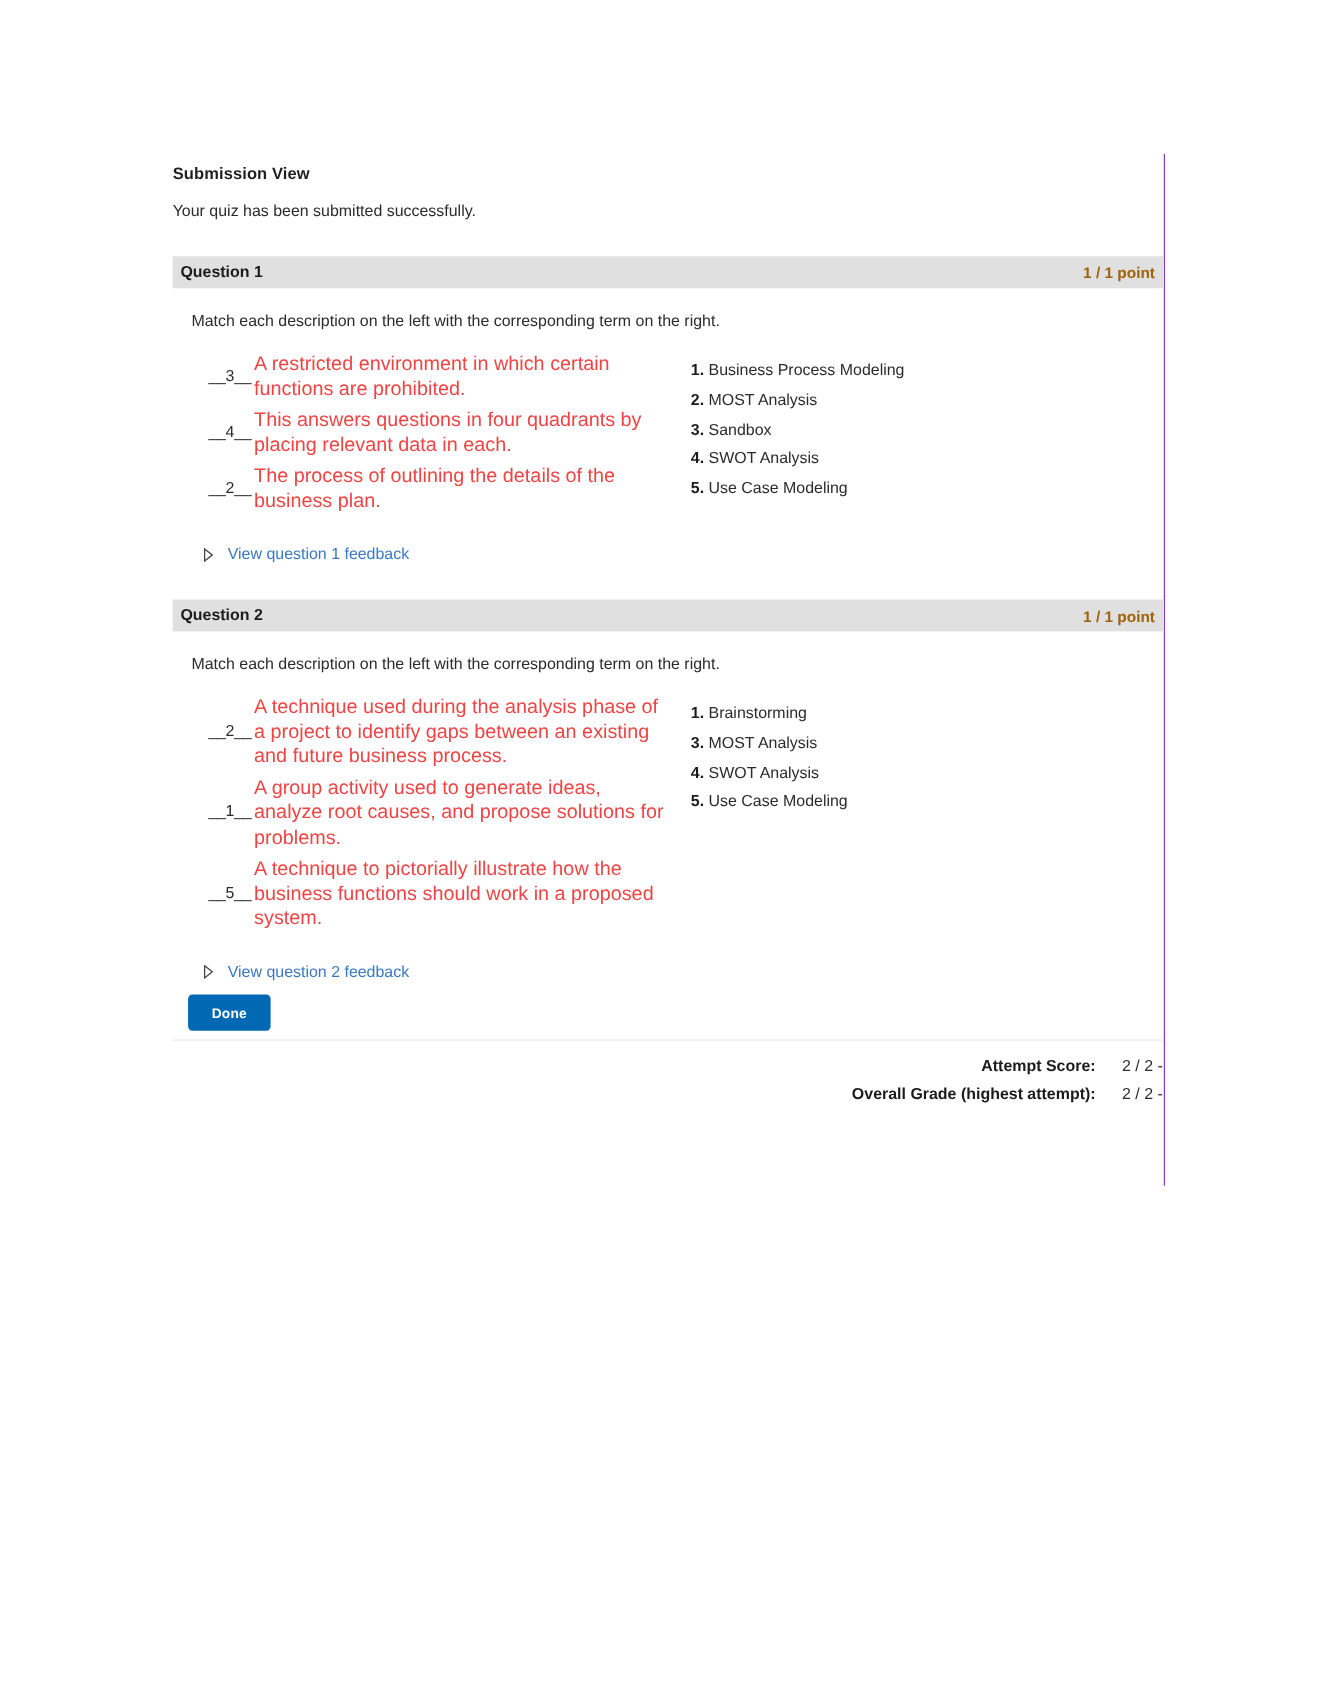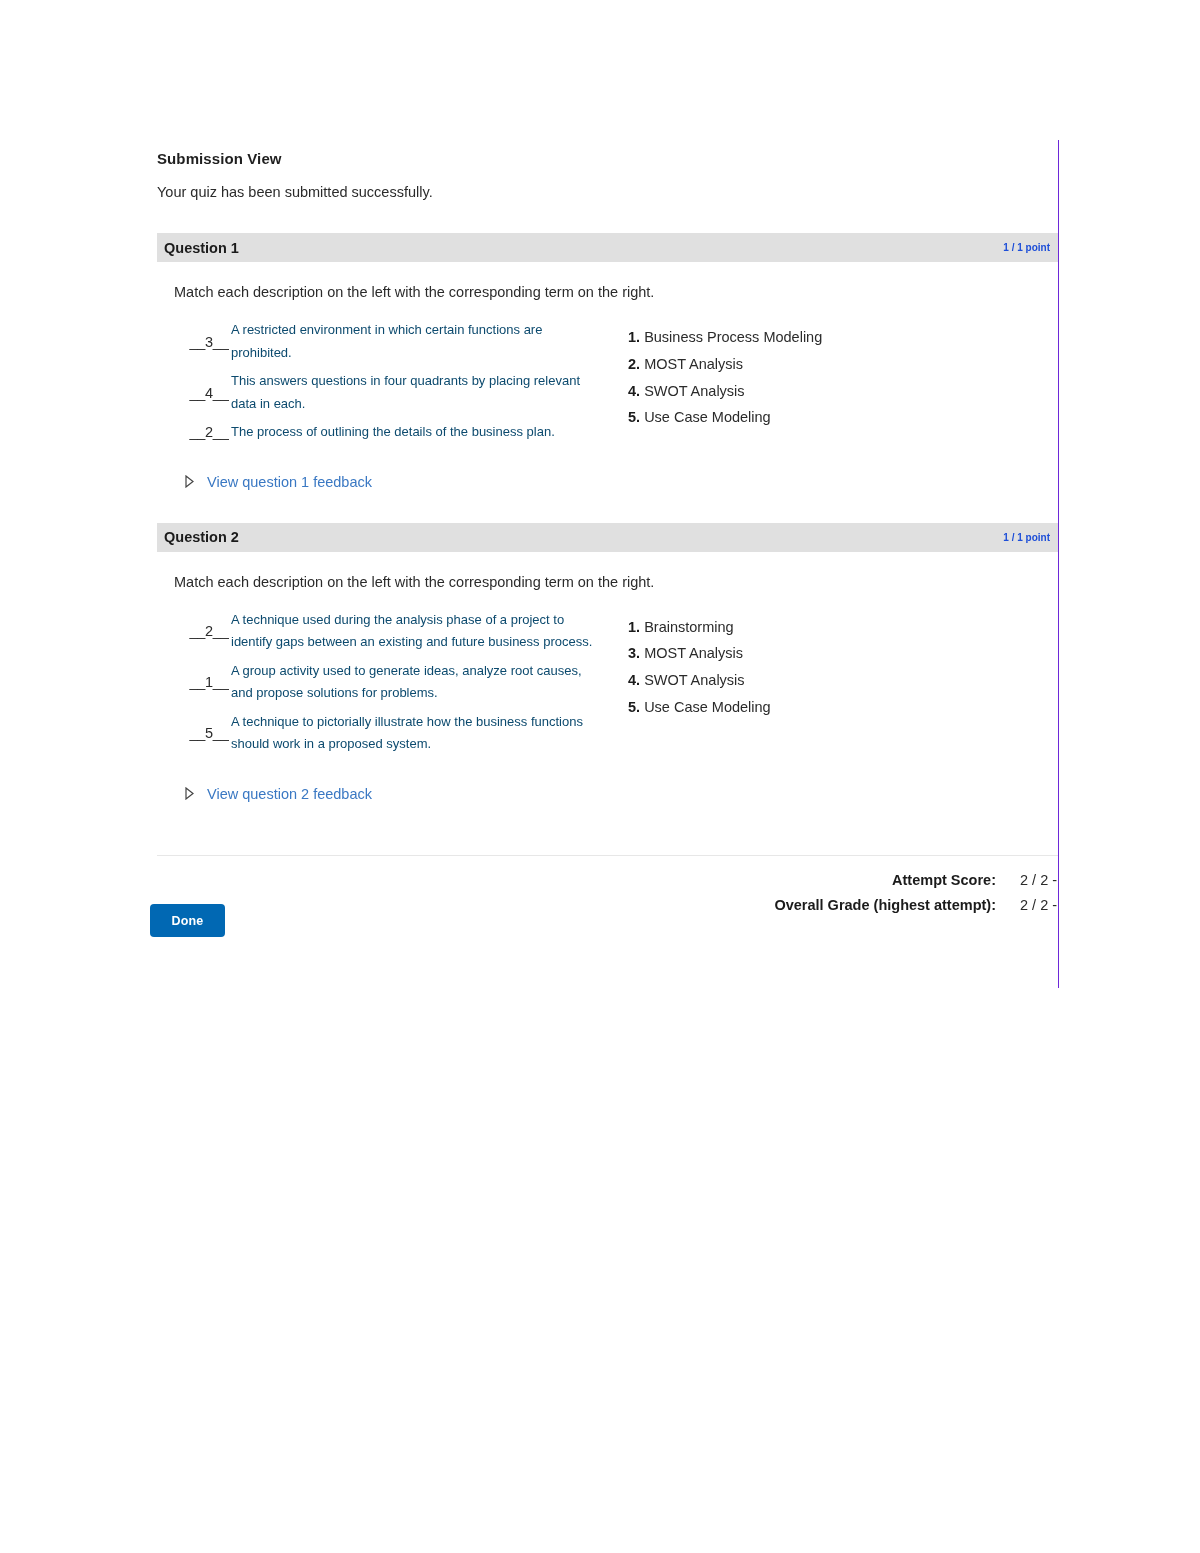--- a/index.html
+++ b/index.html
@@ -65,23 +65,23 @@
     justify-content: space-between;
     padding: 0 8px 0 7px;
     box-sizing: border-box;
   }
   .question-label {
     font-size: 14.5px;
     font-weight: bold;
     color: #1b1b1b;
   }
   .question-points {
-    font-size: 10px;
-    font-weight: bold;
-    color: #1d4ed8;
+    font-size: 14px;
+    font-weight: bold;
+    color: #a16207;
     white-space: nowrap;
   }
 
   .question-body {
     padding: 0 0 0 17px;
   }
   .question-prompt {
     font-size: 14.5px;
     color: #2b2b2b;
     padding: 22px 0 0 0;
@@ -116,23 +116,23 @@
     flex: 0 0 44px;
     width: 44px;
     font-size: 14.5px;
     color: #2b2b2b;
     text-align: center;
     letter-spacing: -0.3px;
     white-space: nowrap;
   }
   .match-desc {
     flex: 1 1 auto;
-    font-size: 13px;
+    font-size: 18px;
     line-height: 22.5px;
-    color: #0c4a6e;
+    color: #ef4444;
   }
 
   .term-item {
     font-size: 14.5px;
     color: #2b2b2b;
     line-height: 26.8px;
     white-space: nowrap;
   }
   .term-item b {
     font-weight: bold;
@@ -190,21 +190,21 @@
     text-align: left;
     padding-left: 24px;
     box-sizing: border-box;
     white-space: nowrap;
     overflow: hidden;
   }
 
   
   #done-wrap {
     position: absolute;
-    left: 150px;
+    left: 171px;
     top: 904px;
     border-radius: 15px;
   }
   .done-button {
     background: #0168b3;
     color: #ffffff;
     font-size: 12.5px;
     font-weight: bold;
     border: none;
     border-radius: 4px;
@@ -246,20 +246,21 @@
             </div>
             <div class="match-row">
               <span class="match-answer">__2__</span>
               <span class="match-desc">The process of outlining the details of the business plan.</span>
             </div>
           </div>
 
           <div class="match-right">
             <div class="term-item"><b>1.</b> <span>Business Process Modeling</span></div>
             <div class="term-item"><b>2.</b> <span>MOST Analysis</span></div>
+            <div class="term-item"><b>3.</b> <span>Sandbox</span></div>
             <div class="term-item"><b>4.</b> <span>SWOT Analysis</span></div>
             <div class="term-item"><b>5.</b> <span>Use Case Modeling</span></div>
           </div>
         </div>
 
         <div class="feedback-row">
           <span class="disclosure-icon">
             <svg width="9" height="13" viewBox="0 0 9 13" aria-hidden="true">
               <path d="M1 1 L8 6.5 L1 12 Z" fill="none" stroke="#444444" stroke-width="1.2" stroke-linejoin="miter"></path>
             </svg>

